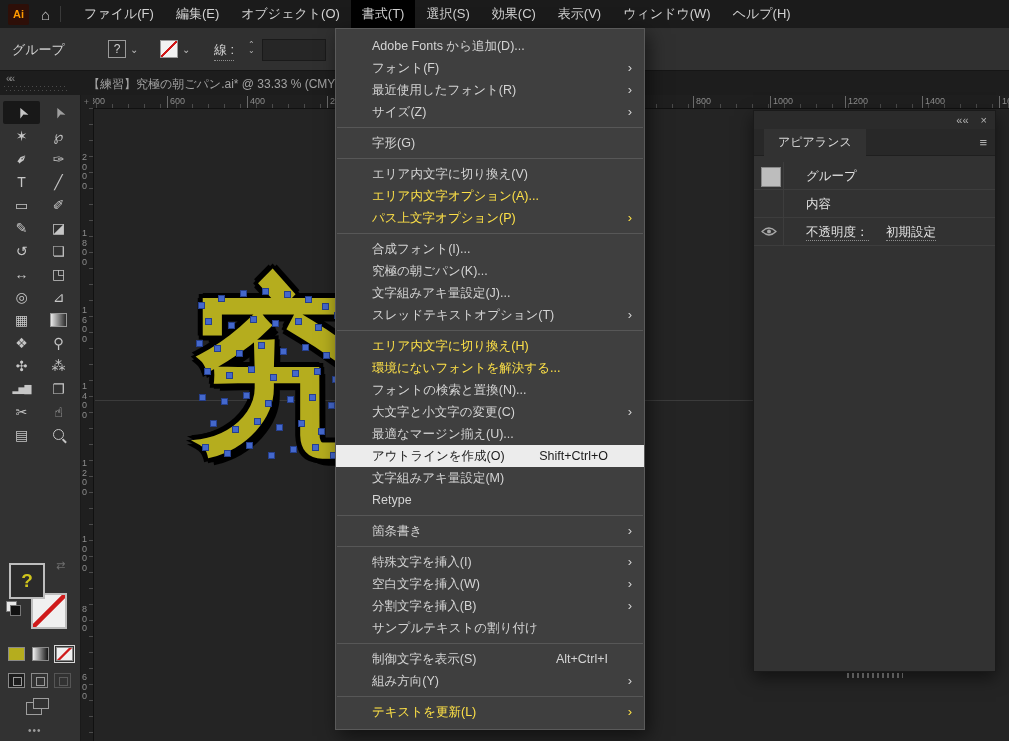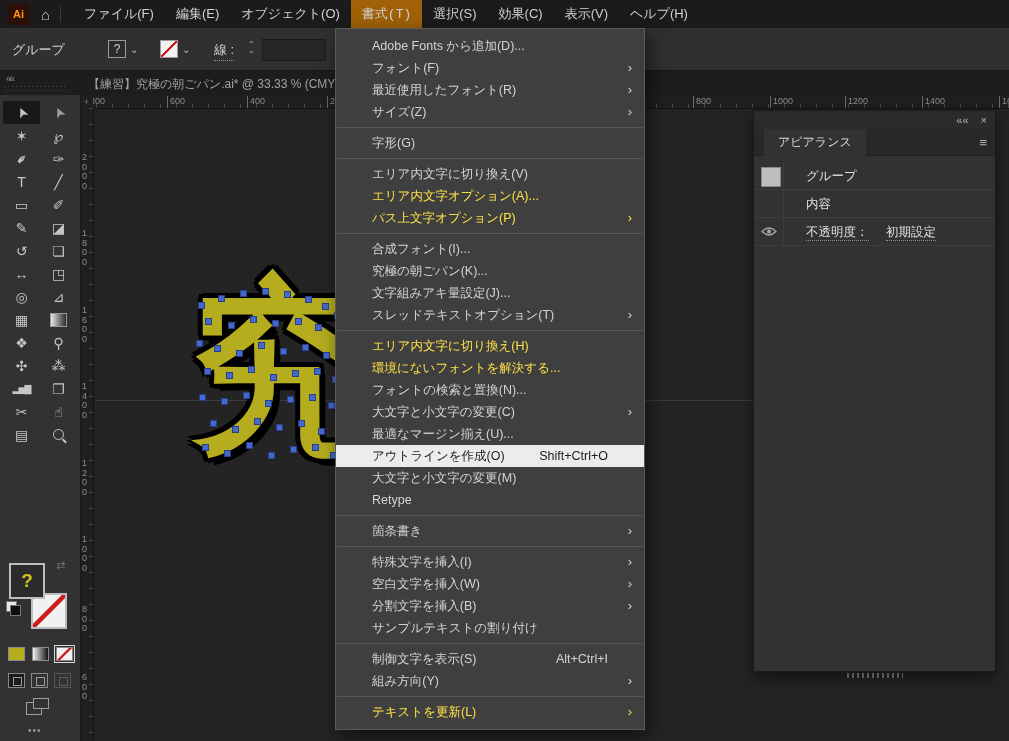--- a/index.html
+++ b/index.html
@@ -8,21 +8,21 @@
         -webkit-font-smoothing:antialiased;color:#cfcfcf;}
   .abs{position:absolute;}
 
   
   .menubar{left:0;top:0;width:1009px;height:28px;background:#1b1b1b;display:flex;align-items:center;z-index:20;}
   .ai-logo{width:21px;height:21px;margin-left:8px;background:#2e0f08;color:#ff9a00;font-weight:bold;
            font-size:11px;display:flex;align-items:center;justify-content:center;border-radius:2px;}
   .home-ic{color:#c9c9c9;font-size:15px;margin:0 10px 0 12px;}
   .mb-div{width:1px;height:16px;background:#3a3a3a;margin-right:12px;}
   .mb-item{font-size:13px;color:#d2d2d2;padding:5px 11px;cursor:default;}
-  .mb-item.active{background:#a16207;font-family:Liberation Mono, monospace;}
+  .mb-item.active{background:#000000;}
 
   
   .controlbar{left:0;top:28px;width:1009px;height:42px;background:#303030;border-bottom:1px solid #161616;z-index:5;}
   .cb-label{font-size:13px;color:#d6d6d6;}
   .cb-group-label{left:12px;top:13px;}
   .chip{width:18px;height:18px;border:1px solid #9a9a9a;box-sizing:border-box;}
   .chip-fill{left:108px;top:12px;background:#2b2b2b;color:#cfcfcf;font-size:12px;display:flex;align-items:center;justify-content:center;}
   .chip-stroke{left:160px;top:12px;background:linear-gradient(135deg,#f2f2f2 44%,#d01818 46%,#d01818 54%,#f2f2f2 56%);}
   .chev{font-size:10px;color:#bdbdbd;}
   .chev-a{left:130px;top:16px;}
@@ -230,20 +230,21 @@
     <div class="home-ic">⌂</div>
     <div class="mb-div"></div>
     <div id="menubar-items" style="display:flex;">
         <div class="mb-item">ファイル(F)</div>
         <div class="mb-item">編集(E)</div>
         <div class="mb-item">オブジェクト(O)</div>
         <div class="mb-item active">書式(T)</div>
         <div class="mb-item">選択(S)</div>
         <div class="mb-item">効果(C)</div>
         <div class="mb-item">表示(V)</div>
+        <div class="mb-item">ウィンドウ(W)</div>
         <div class="mb-item">ヘルプ(H)</div>
       </div>
   </div>
 
   <div class="abs controlbar">
     <div class="abs cb-label cb-group-label">グループ</div>
     <div class="abs chip chip-fill">?</div>
     <div class="abs chev chev-a">⌄</div>
     <div class="abs chip chip-stroke"></div>
     <div class="abs chev chev-b">⌄</div>
@@ -517,21 +518,21 @@
         <span class="mi-arrow">›</span>
       </div>
       <div class="menu-item">
         <span class="mi-label">最適なマージン揃え(U)...</span>
       </div>
       <div class="menu-item hl">
         <span class="mi-label">アウトラインを作成(O)</span>
         <span class="mi-short">Shift+Ctrl+O</span>
       </div>
       <div class="menu-item">
-        <span class="mi-label">大文字と小文字の変更(M)</span>
+        <span class="mi-label">文字組みアキ量設定(M)</span>
       </div>
       <div class="menu-item">
         <span class="mi-label">Retype</span>
       </div>
       <div class="menu-sep"></div>
       <div class="menu-item">
         <span class="mi-label">箇条書き</span>
         <span class="mi-arrow">›</span>
       </div>
       <div class="menu-sep"></div>

